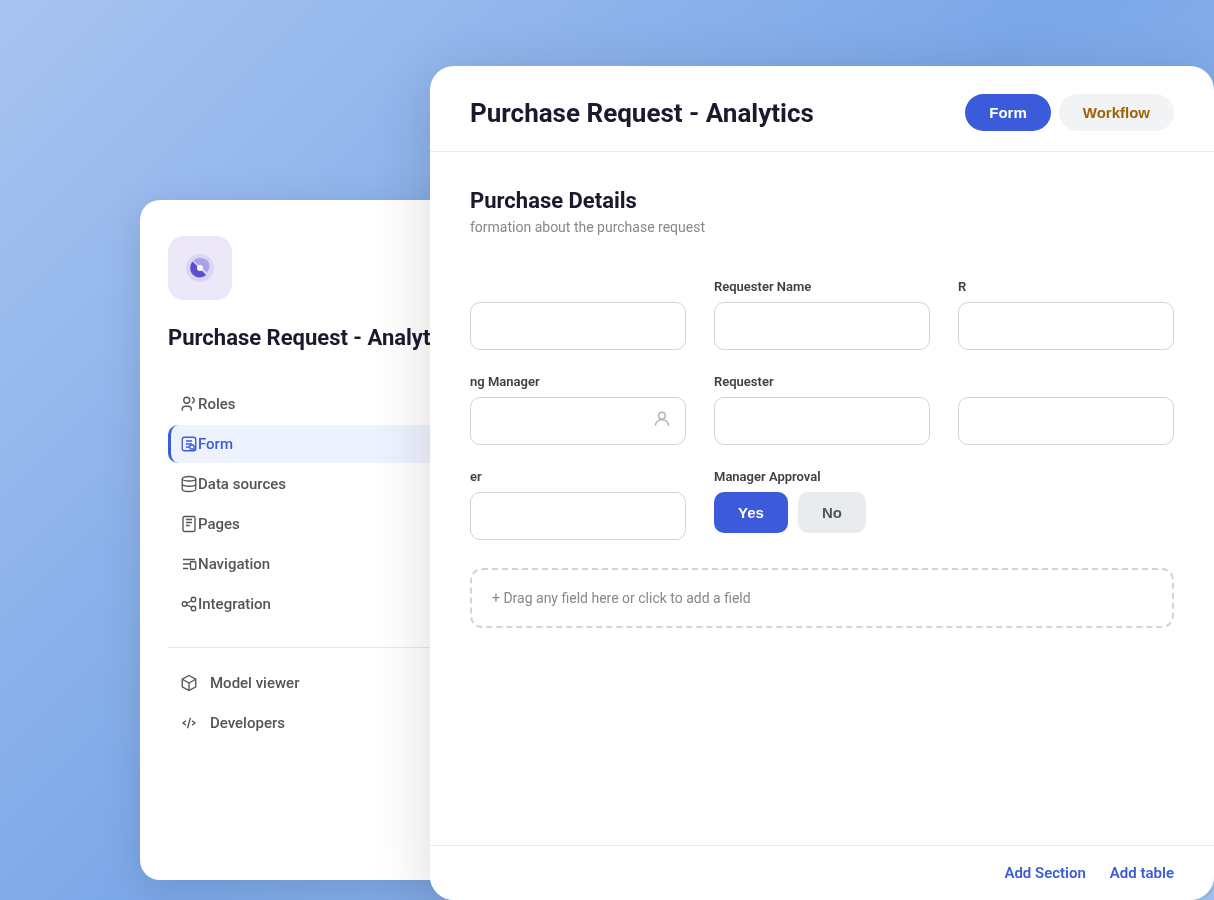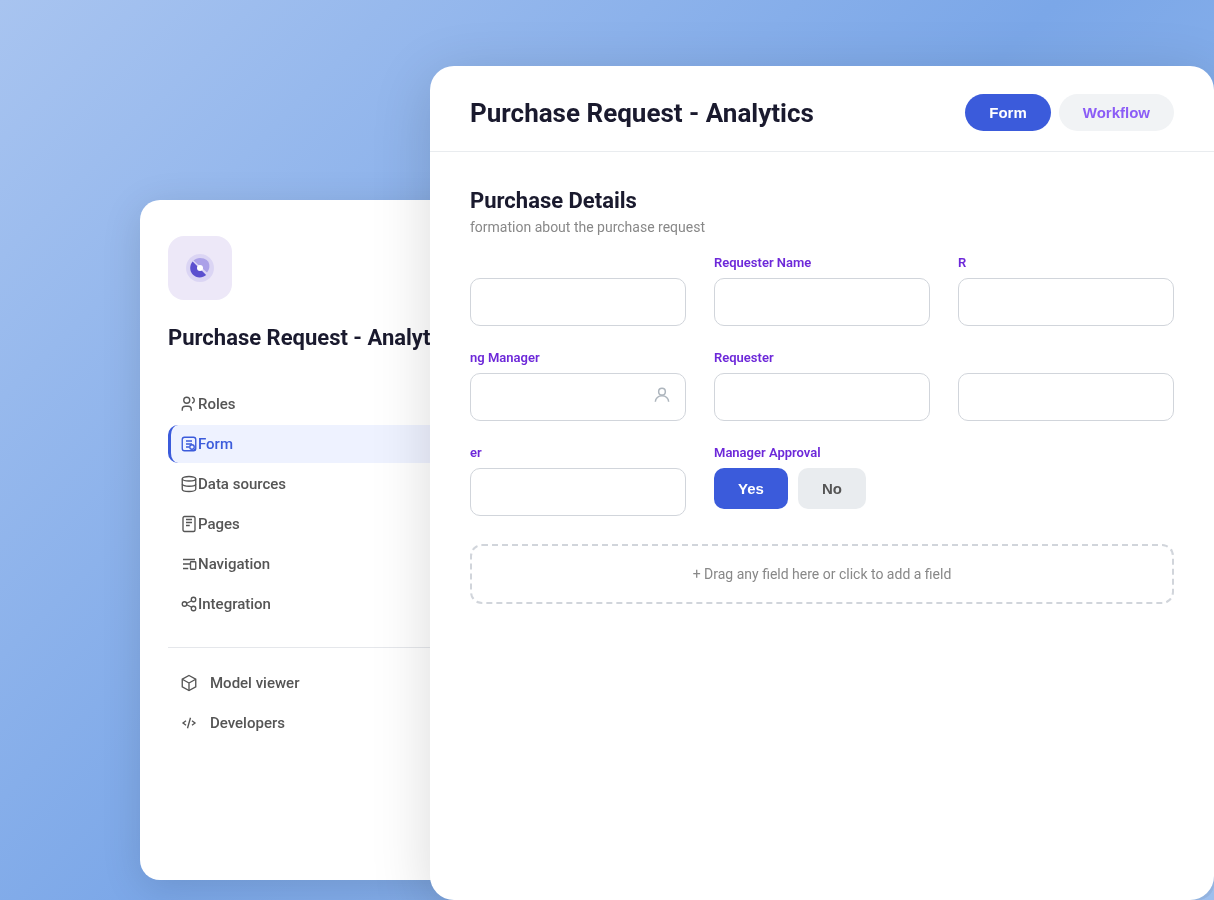--- a/index.html
+++ b/index.html
@@ -149,55 +149,55 @@
       border: none;
     }
 
     .tab-btn.active {
       background: #3b5bdb;
       color: #fff;
     }
 
     .tab-btn.inactive {
       background: #f1f3f5;
-      color: #8b5cf6;
+      color: #a16207;
       text-align: center;
     }
 
     .main-content {
       padding: 36px 40px;
       overflow-y: auto;
       height: calc(100% - 90px);
     }
 
     .section-title {
       font-size: 22px;
       font-weight: 700;
       color: #1a1a2e;
       margin-bottom: 6px;
     }
 
     .section-subtitle {
       font-size: 14px;
       color: #888;
-      margin-bottom: 20px;
+      margin-bottom: 44px;
     }
 
     .form-grid {
       display: grid;
       grid-template-columns: 1fr 1fr 1fr;
       gap: 24px 28px;
       margin-bottom: 28px;
     }
 
     .form-group label {
       display: block;
       font-size: 13px;
       font-weight: 600;
-      color: #6d28d9;
+      color: #404040;
       margin-bottom: 8px;
     }
 
     .form-input {
       width: 100%;
       height: 48px;
       border: 1.5px solid #d1d5db;
       border-radius: 10px;
       background: #fff;
       padding: 0 14px;
@@ -247,21 +247,21 @@
       padding: 12px 24px;
       font-size: 15px;
       font-weight: 600;
       cursor: pointer;
     }
 
     .drag-field-section {
       border: 2px dashed #d1d5db;
       border-radius: 12px;
       padding: 20px;
-      text-align: center;
+      text-align: left;
       color: #888;
       font-size: 14px;
       margin-top: 16px;
       cursor: pointer;
     }
 
     .main-footer {
       position: absolute;
       bottom: 0;
       left: 0;
@@ -431,13 +431,17 @@
         <div class="approval-buttons">
           <button class="btn-yes">Yes</button>
           <button class="btn-no">No</button>
         </div>
       </div>
     </div>
 
     <div class="drag-field-section">+ Drag any field here or click to add a field</div>
   </div>
 
+  <div class="main-footer">
+    <span class="footer-link">Add Section</span>
+    <span class="footer-link">Add table</span>
+  </div>
 </div>
 
 </body></html>

